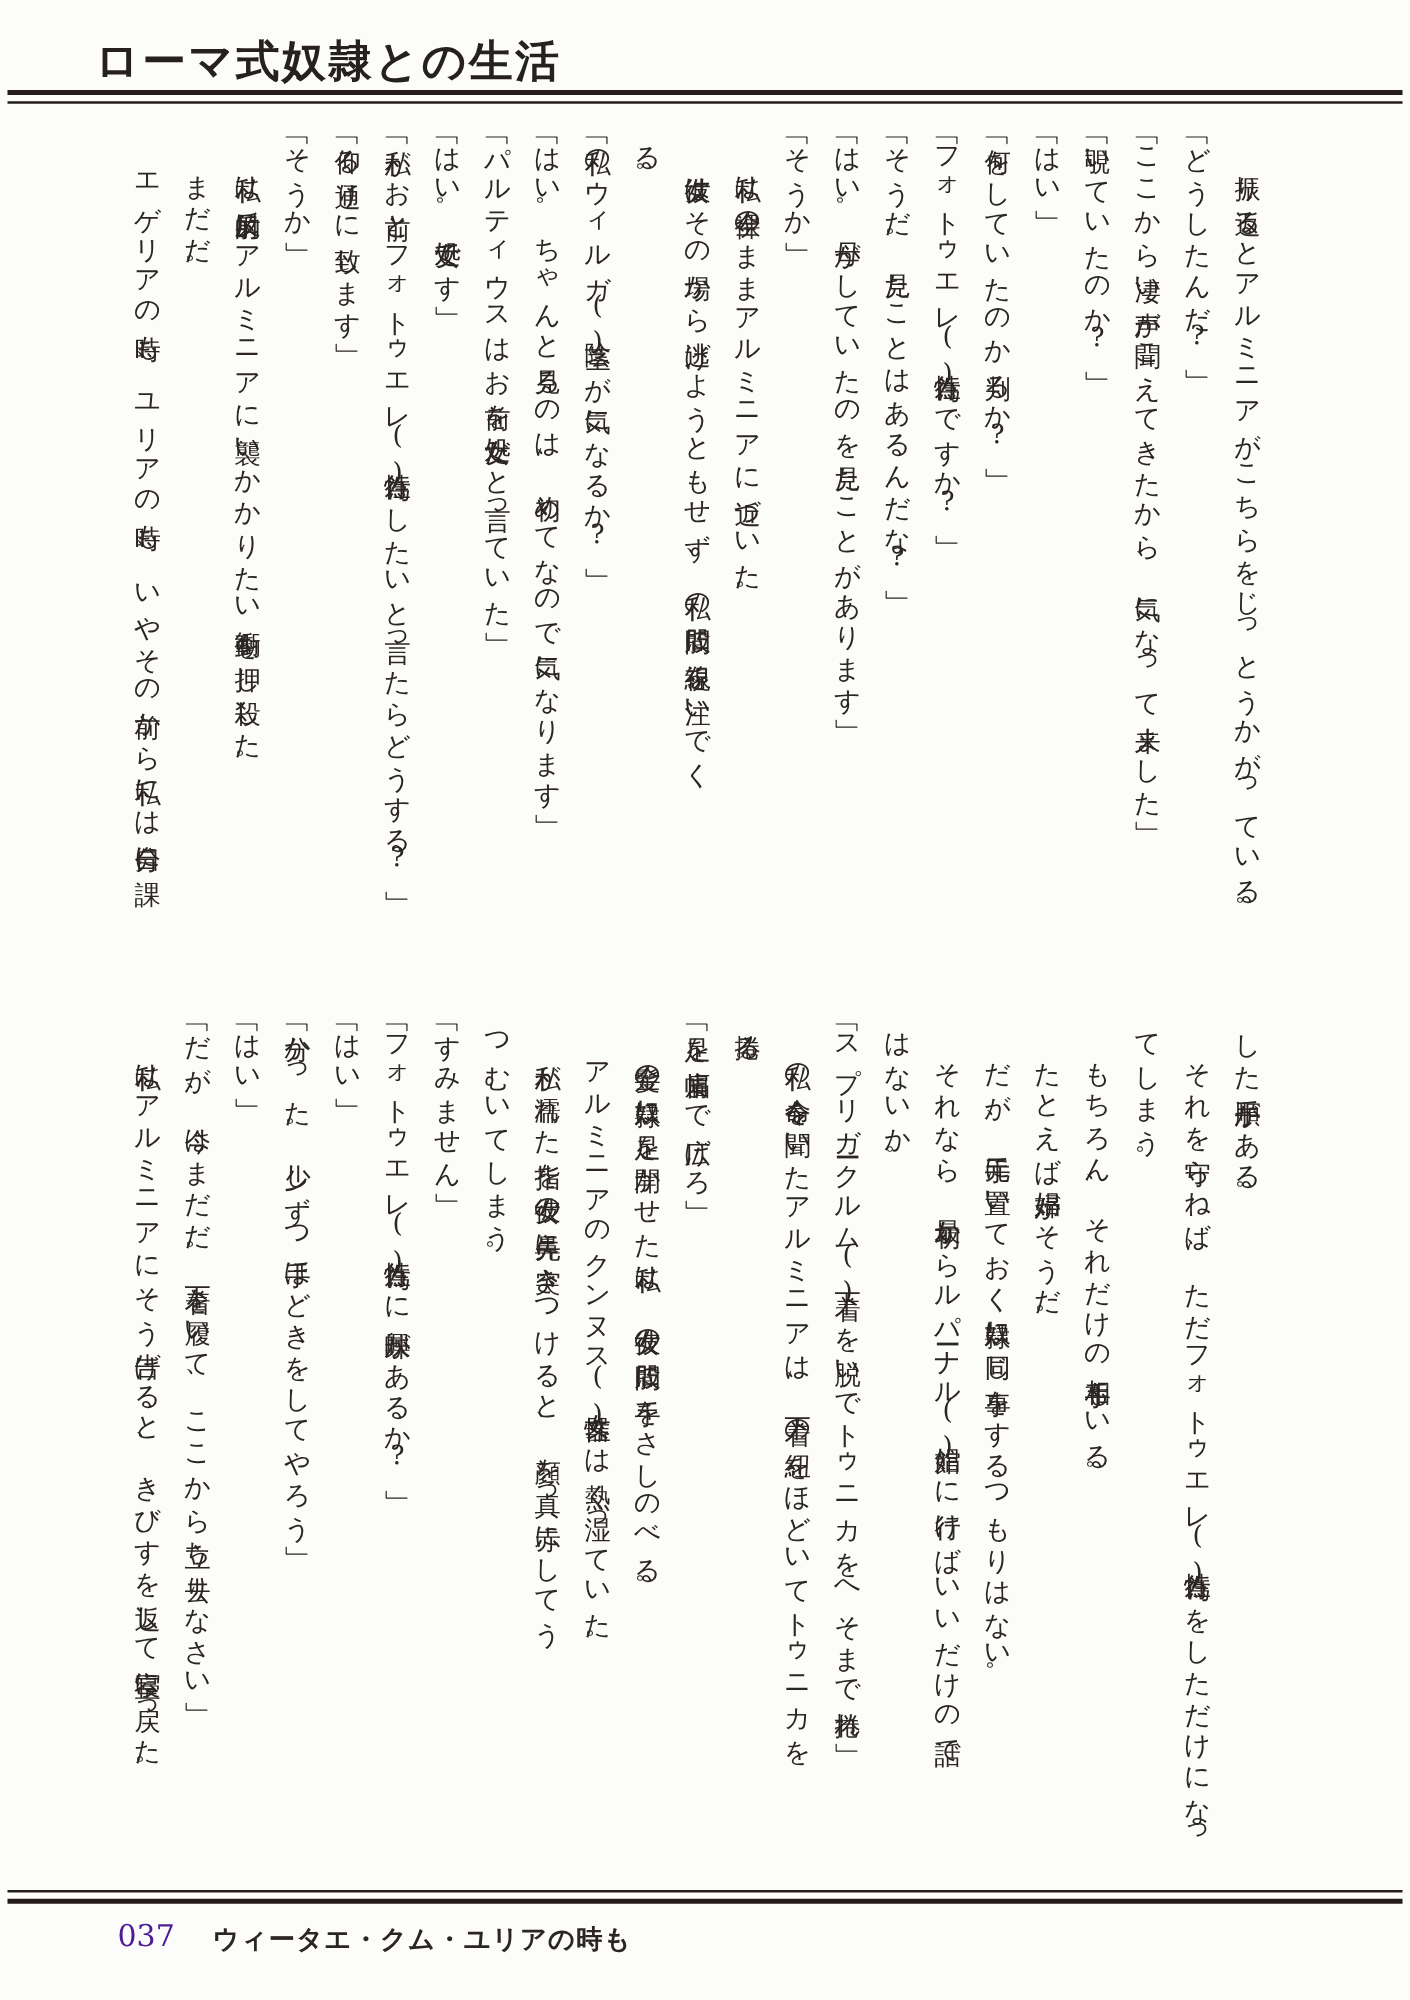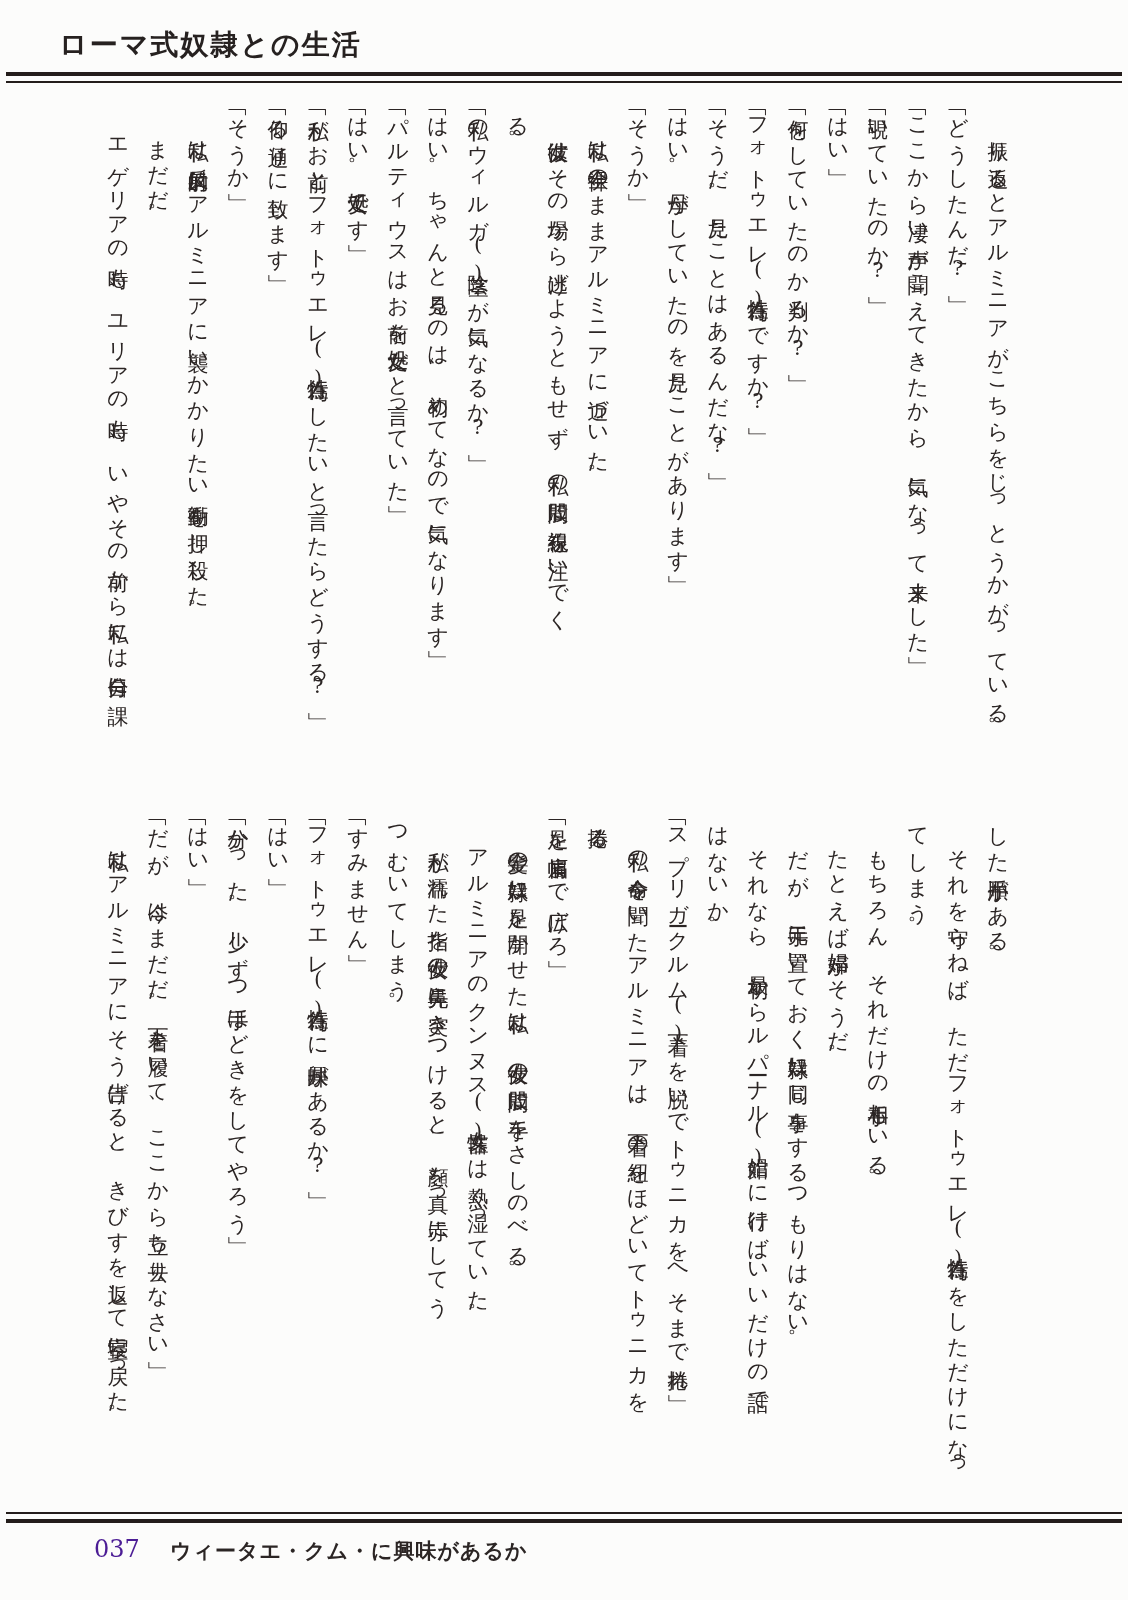--- a/index.html
+++ b/index.html
@@ -10,23 +10,23 @@
     width: 1128px;
     height: 1600px;
     position: relative;
     background: #fcfcfb;
     overflow: hidden;
     font-family: "DejaVu Serif", serif;
   }
   
   .chapter-title {
     position: absolute;
-    left: 59px;
+    left: 76px;
     top: 26px;
-    font-size: 28px;
+    font-size: 35px;
     font-weight: bold;
     letter-spacing: 2px;
     color: #262120;
     font-family: "DejaVu Serif", serif;
     white-space: nowrap;
   }
   .rule {
     position: absolute;
     left: 6px;
     right: 6px;
@@ -130,14 +130,14 @@
       <p>「はい」</p>
       <p>「だが、今はまだだ。下着を履いて、ここから立ち去りなさい」</p>
       <p class="indent">私はアルミニアにそう告げると、きびすを返して寝室に戻った。</p>
     </section>
 </main>
 
 <footer>
   <div class="rule rule-footer-thin"></div>
   <div class="rule rule-footer-thick"></div>
   <div class="page-number">037</div>
-  <div class="book-title">ウィータエ・クム・に興味があるか</div>
+  <div class="book-title">ウィータエ・クム・ユリアの時も</div>
 </footer>
 
 </body></html>

